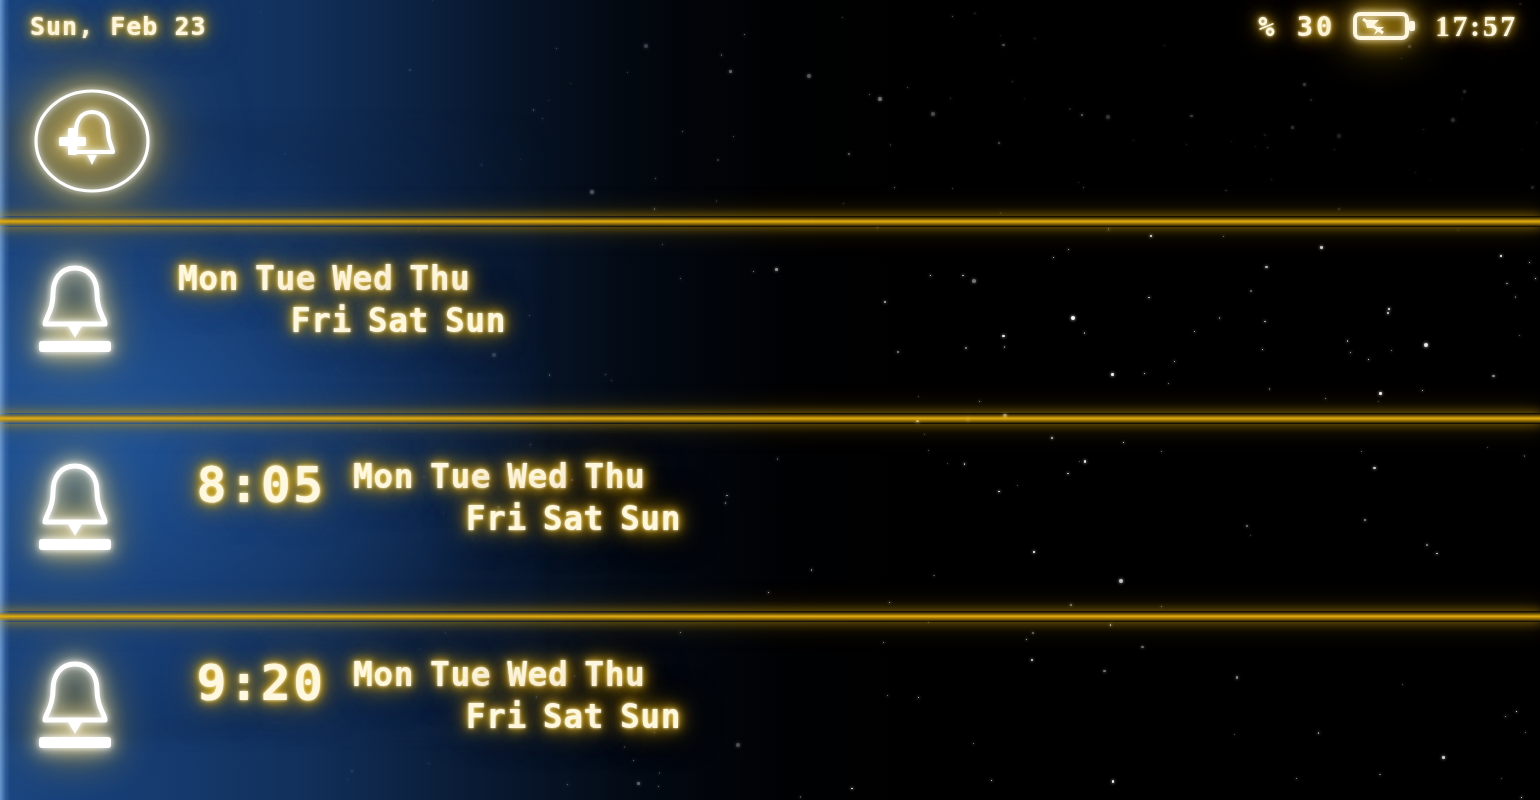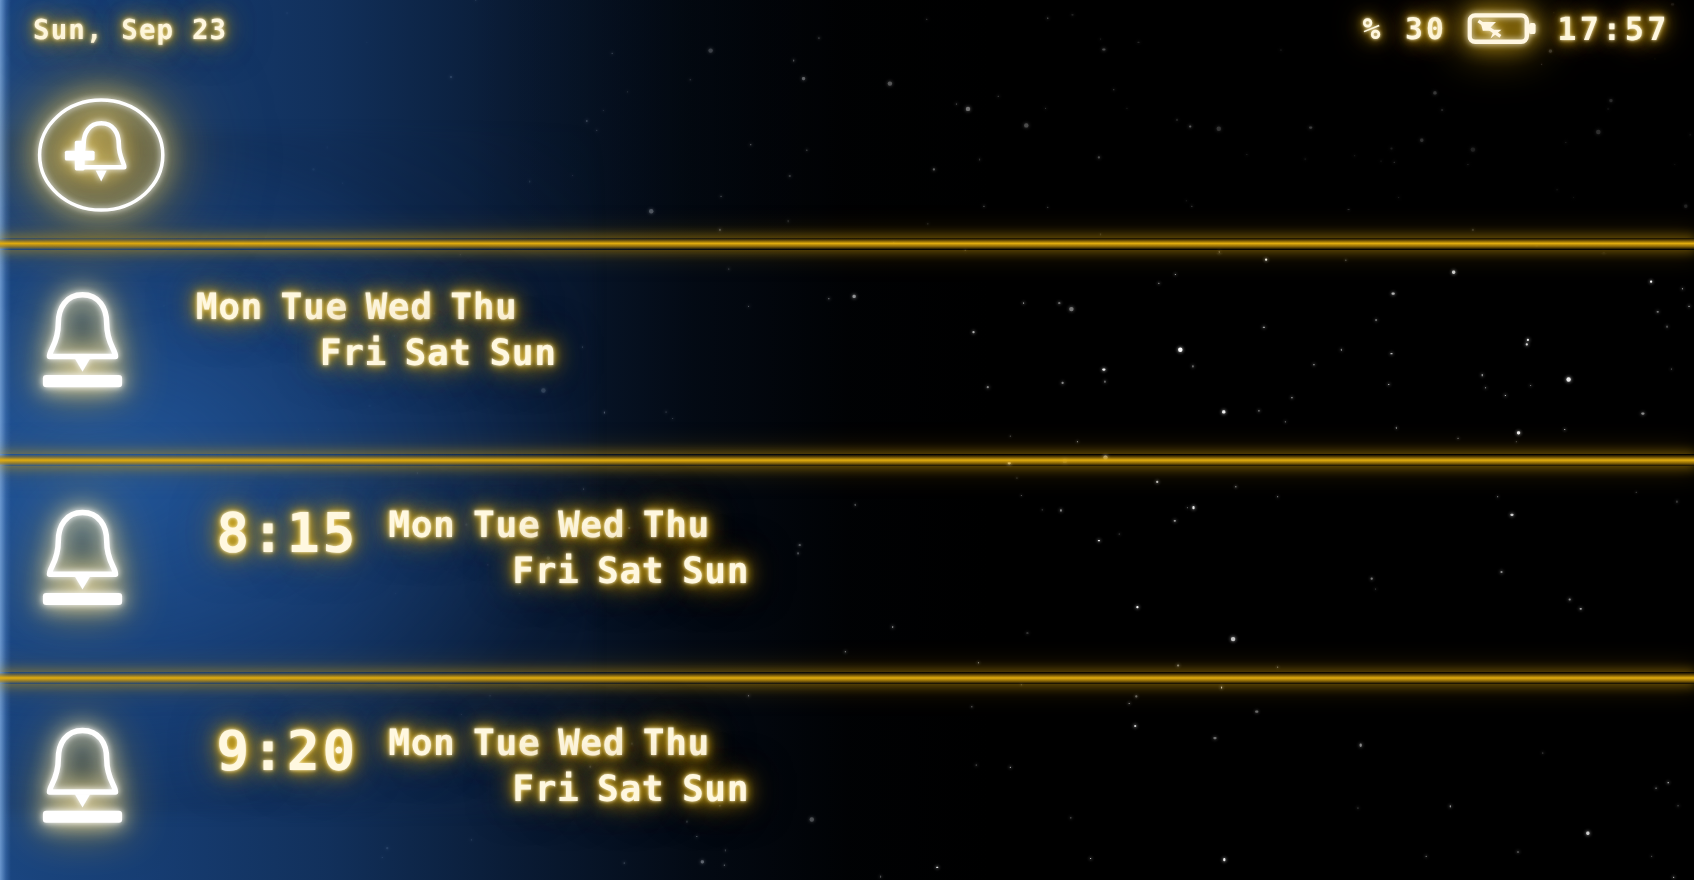--- a/index.html
+++ b/index.html
@@ -120,20 +120,21 @@
   }
   #battery-percent {
     font-size: 27px;
     letter-spacing: 3px;
     font-weight: bold;
   }
   #status-time {
     font-size: 29px;
     letter-spacing: 3px;
     font-weight: bold;
+    font-family: Liberation Serif, serif;
   }
   .battery-icon {
     position: relative;
     width: 64px;
     height: 32px;
   }
   .battery-icon svg { display:block; filter:
       drop-shadow(0 0 3px #fff6d8)
       drop-shadow(0 0 9px #e8b81a)
       drop-shadow(0 0 20px rgba(190,140,0,0.8)); }
@@ -489,21 +490,21 @@
       <span class="star" style="left:418.3px;top:230.8px;width:1.2px;height:1.2px;opacity:0.47"></span>
       <span class="star" style="left:1111.3px;top:373.2px;width:2.6px;height:2.6px;opacity:0.93"></span>
       <span class="star" style="left:1026.2px;top:639.1px;width:1.2px;height:1.2px;opacity:0.76"></span>
     </div>
   <div class="blue-glow"></div>
   <div class="blue-glow-2"></div>
   <div class="top-dark"></div>
   <div class="edge-highlight"></div>
 
   <div id="status-bar">
-    <div id="status-date" class="glow-amber">Sun, Sep 23</div>
+    <div id="status-date" class="glow-amber">Sun, Feb 23</div>
     <div id="status-right">
       <div id="battery-percent" class="glow-amber">% 30</div>
       <div class="battery-icon">
         <svg width="64" height="32" viewBox="0 0 64 32">
           <rect x="2" y="4" width="52" height="24" rx="5" ry="5" fill="none" stroke="#fff7e2" stroke-width="4"></rect>
           <rect x="56" y="11" width="6" height="10" rx="2" fill="#fff7e2"></rect>
           <path d="M12 10 L26 10 L19 17 L31 17 L21 25 L24 18 L14 18 Z" fill="#fff7e2"></path>
           <path d="M10 9 L30 23" stroke="#fff7e2" stroke-width="3" fill="none"></path>
         </svg>
       </div>
@@ -555,21 +556,21 @@
   <div class="alarm-row" style="top:430px">
     <div class="bell-cell">
       <span class="bell-icon">
         <svg width="92" height="96" viewBox="0 0 92 96">
           <path d="M46 6 C31 6 24 18 24 32 C24 50 16 56 16 62 L76 62 C76 56 68 50 68 32 C68 18 61 6 46 6 Z" fill="none" stroke="#ffffff" stroke-width="5" stroke-linejoin="round"></path>
           <path d="M39 64 L53 64 L46 76 Z" fill="#ffffff"></path>
           <rect x="10" y="79" width="72" height="11" rx="3" fill="#ffffff"></rect>
         </svg>
       </span>
     </div>
-    <div class="time-cell glow-amber">8:15</div>
+    <div class="time-cell glow-amber">8:05</div>
     <div class="days-cell">
       <div class="day-line">
         <span class="day-chip glow-amber">Mon</span>
         <span class="day-chip glow-amber">Tue</span>
         <span class="day-chip glow-amber">Wed</span>
         <span class="day-chip glow-amber">Thu</span>
       </div>
       <div class="day-line second">
         <span class="day-chip glow-amber">Fri</span>
         <span class="day-chip glow-amber">Sat</span>

